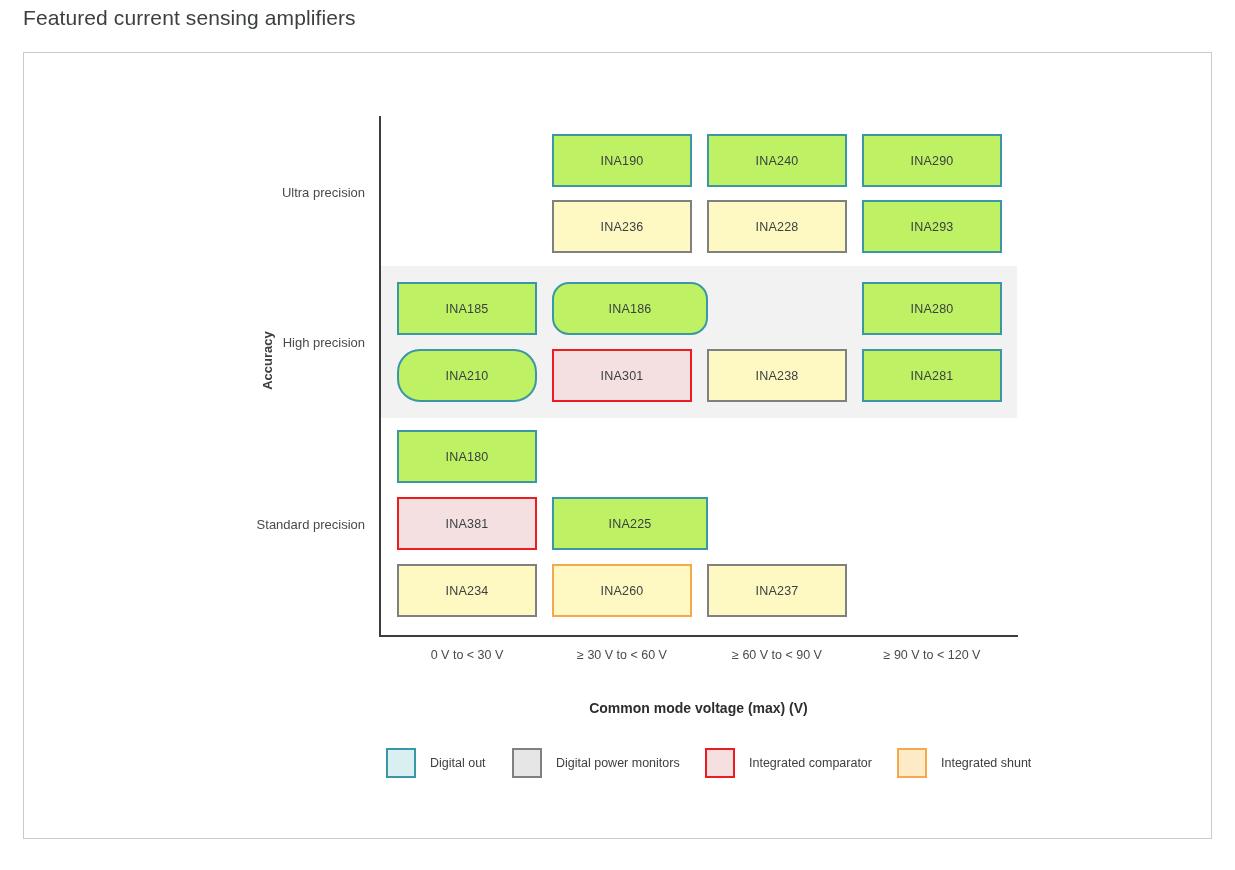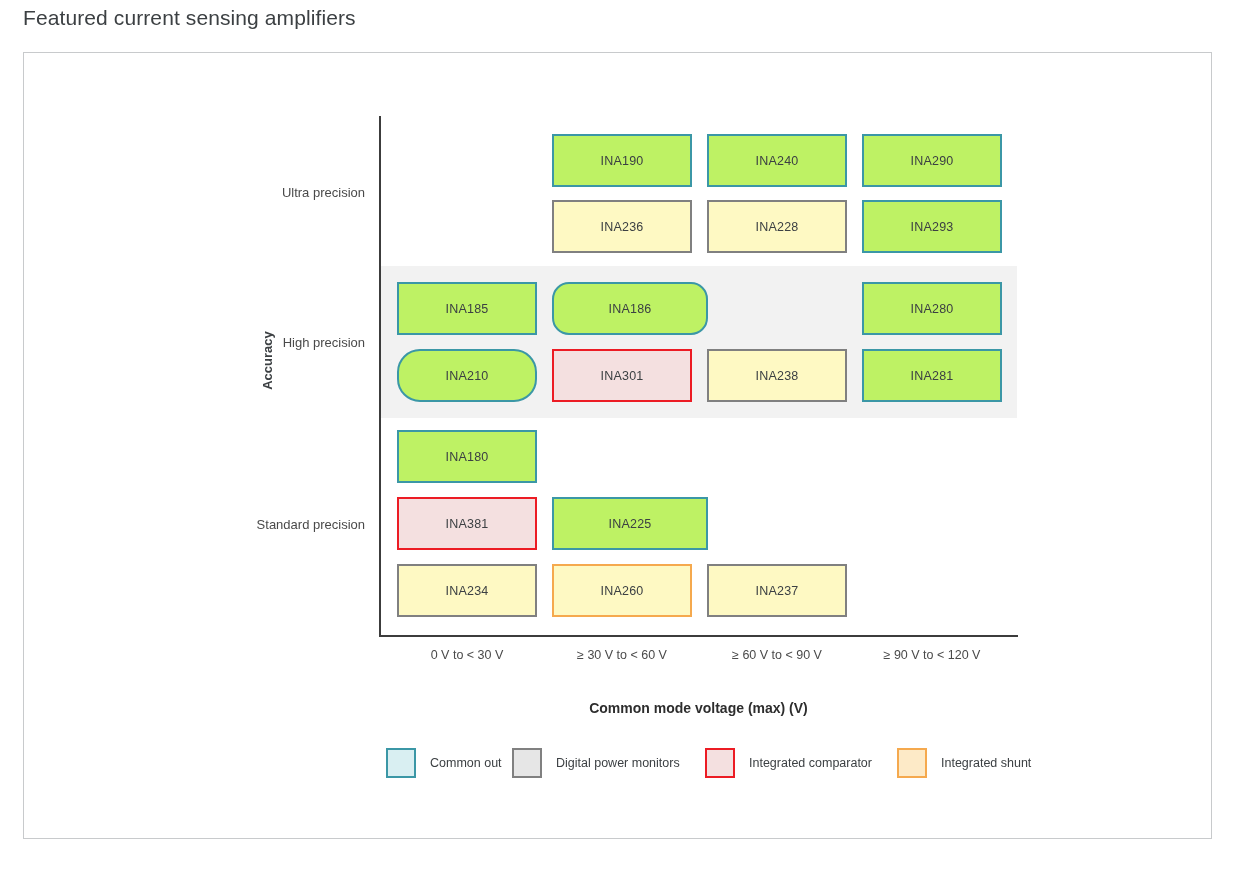--- a/index.html
+++ b/index.html
@@ -265,21 +265,21 @@
           <span>INA260</span>
         </div>
         <div class="part-box cat-digital" title="INA237 — Digital power monitors" style="left: 683px; width: 140px; top: 511px; height: 53px;">
           <span>INA237</span>
         </div>
       </div>
 
     <div class="legend" id="legend">
         <div class="legend-item" style="position: absolute; left: 7px;">
           <div class="legend-swatch" style="background: rgb(217, 239, 242); border-color: rgb(59, 151, 166);"></div>
-          <span class="legend-text">Common out</span>
+          <span class="legend-text">Digital out</span>
         </div>
         <div class="legend-item" style="position: absolute; left: 326px;">
           <div class="legend-swatch" style="background: rgb(244, 224, 224); border-color: rgb(236, 28, 36);"></div>
           <span class="legend-text">Integrated comparator</span>
         </div>
         <div class="legend-item" style="position: absolute; left: 133px;">
           <div class="legend-swatch" style="background: rgb(230, 230, 230); border-color: rgb(128, 128, 128);"></div>
           <span class="legend-text">Digital power monitors</span>
         </div>
         <div class="legend-item" style="position: absolute; left: 518px;">

